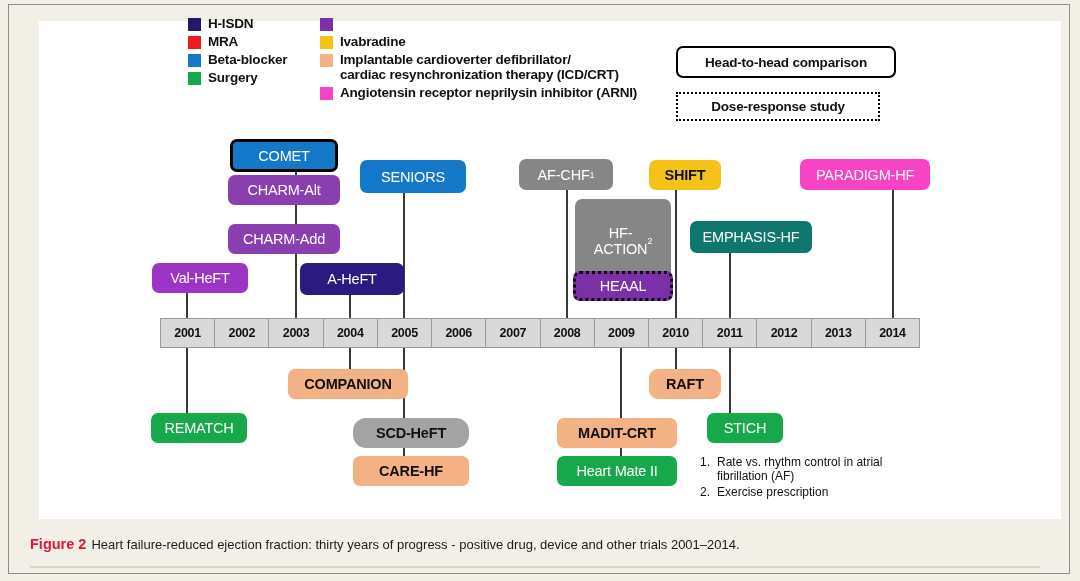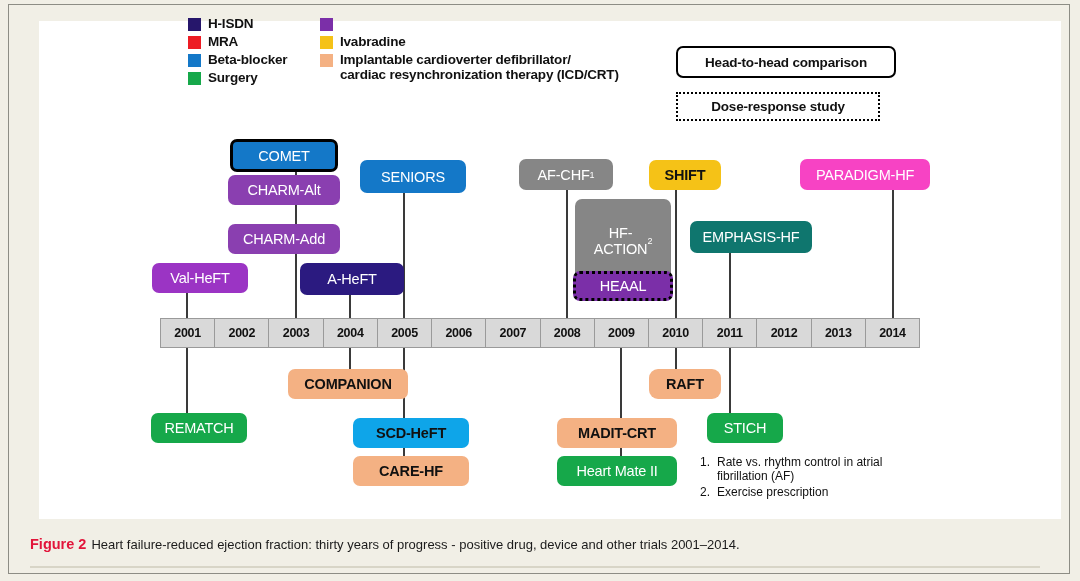--- a/index.html
+++ b/index.html
@@ -115,20 +115,24 @@
           <span class="sw" style="background: rgb(123, 47, 168);"></span>
         </div>
         <div class="lg-row">
           <span class="sw" style="background: rgb(245, 194, 23);"></span>
           <span class="lg-txt">Ivabradine</span>
         </div>
         <div class="lg-row">
           <span class="sw" style="background: rgb(244, 177, 131);"></span>
           <span class="lg-txt">Implantable cardioverter defibrillator/
 cardiac resynchronization therapy (ICD/CRT)</span>
+        </div>
+        <div class="lg-row">
+          <span class="sw" style="background: rgb(247, 67, 196);"></span>
+          <span class="lg-txt">Angiotensin receptor neprilysin inhibitor (ARNI)</span>
         </div>
       </div>
   </div>
 
   <div class="keybox" id="key-h2h">Head-to-head comparison</div>
   <div class="keybox" id="key-dose">Dose-response study</div>
 
   <div id="conn-layer">
       <div class="conn" style="left: 294.714px; top: 172px; height: 146px;"></div>
       <div class="conn" style="left: 294.714px; top: 205px; height: 113px;"></div>
@@ -190,21 +194,21 @@
       </div>
       <div class="trial" style="left: 800px; top: 159px; width: 130px; height: 31px; background: rgb(247, 67, 196);">
         <span style="white-space: pre-line;">PARADIGM-HF</span>
       </div>
       <div class="trial" style="left: 151px; top: 413px; width: 96px; height: 30px; background: rgb(22, 168, 74);">
         <span style="white-space: pre-line;">REMATCH</span>
       </div>
       <div class="trial dark-text" style="left: 288px; top: 369px; width: 120px; height: 30px; background: rgb(244, 177, 131);">
         <span style="white-space: pre-line;">COMPANION</span>
       </div>
-      <div class="trial dark-text" style="left: 353px; top: 418px; width: 116px; height: 30px; background: #0ea5e9;">
+      <div class="trial dark-text" style="left: 353px; top: 418px; width: 116px; height: 30px; background: #a3a3a3; border-radius: 13px;">
         <span style="white-space: pre-line;">SCD-HeFT</span>
       </div>
       <div class="trial dark-text" style="left: 353px; top: 456px; width: 116px; height: 30px; background: rgb(244, 177, 131);">
         <span style="white-space: pre-line;">CARE-HF</span>
       </div>
       <div class="trial dark-text" style="left: 557px; top: 418px; width: 120px; height: 30px; background: rgb(244, 177, 131);">
         <span style="white-space: pre-line;">MADIT-CRT</span>
       </div>
       <div class="trial" style="left: 557px; top: 456px; width: 120px; height: 30px; background: rgb(22, 168, 74);">
         <span style="white-space: pre-line;">Heart Mate II</span>

